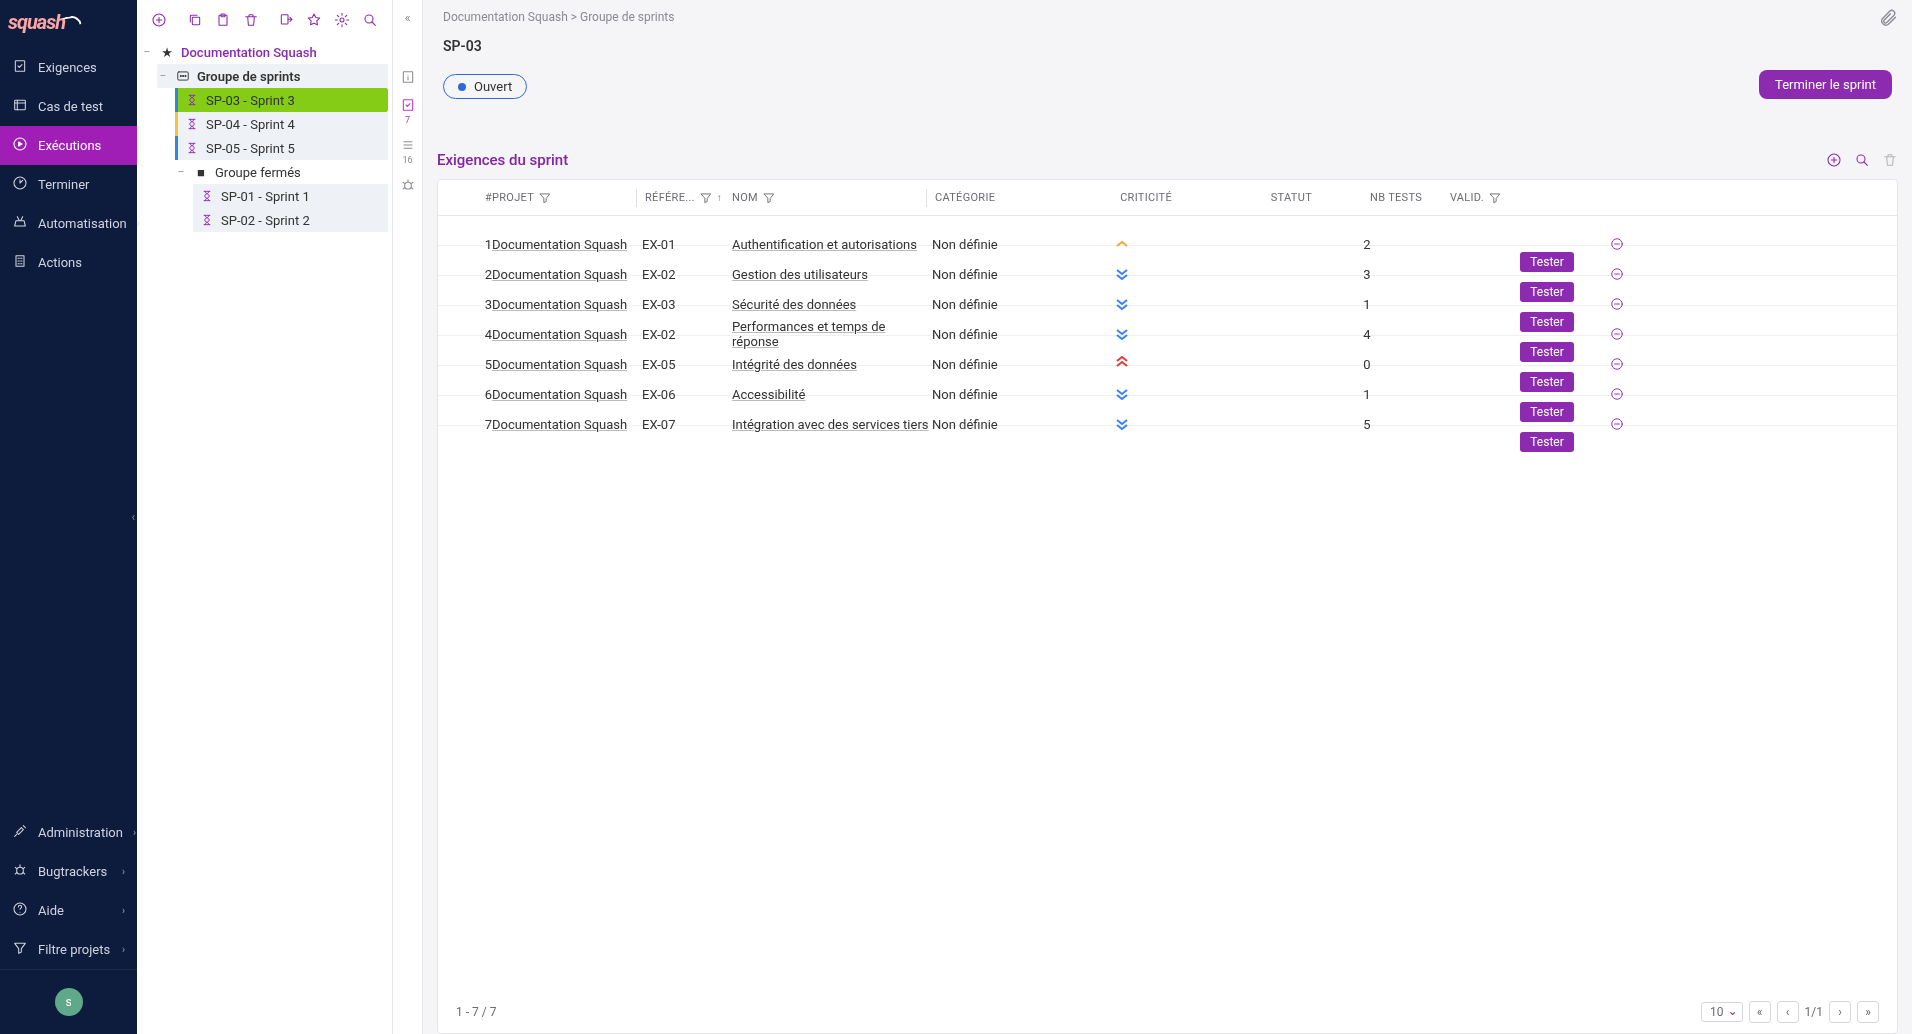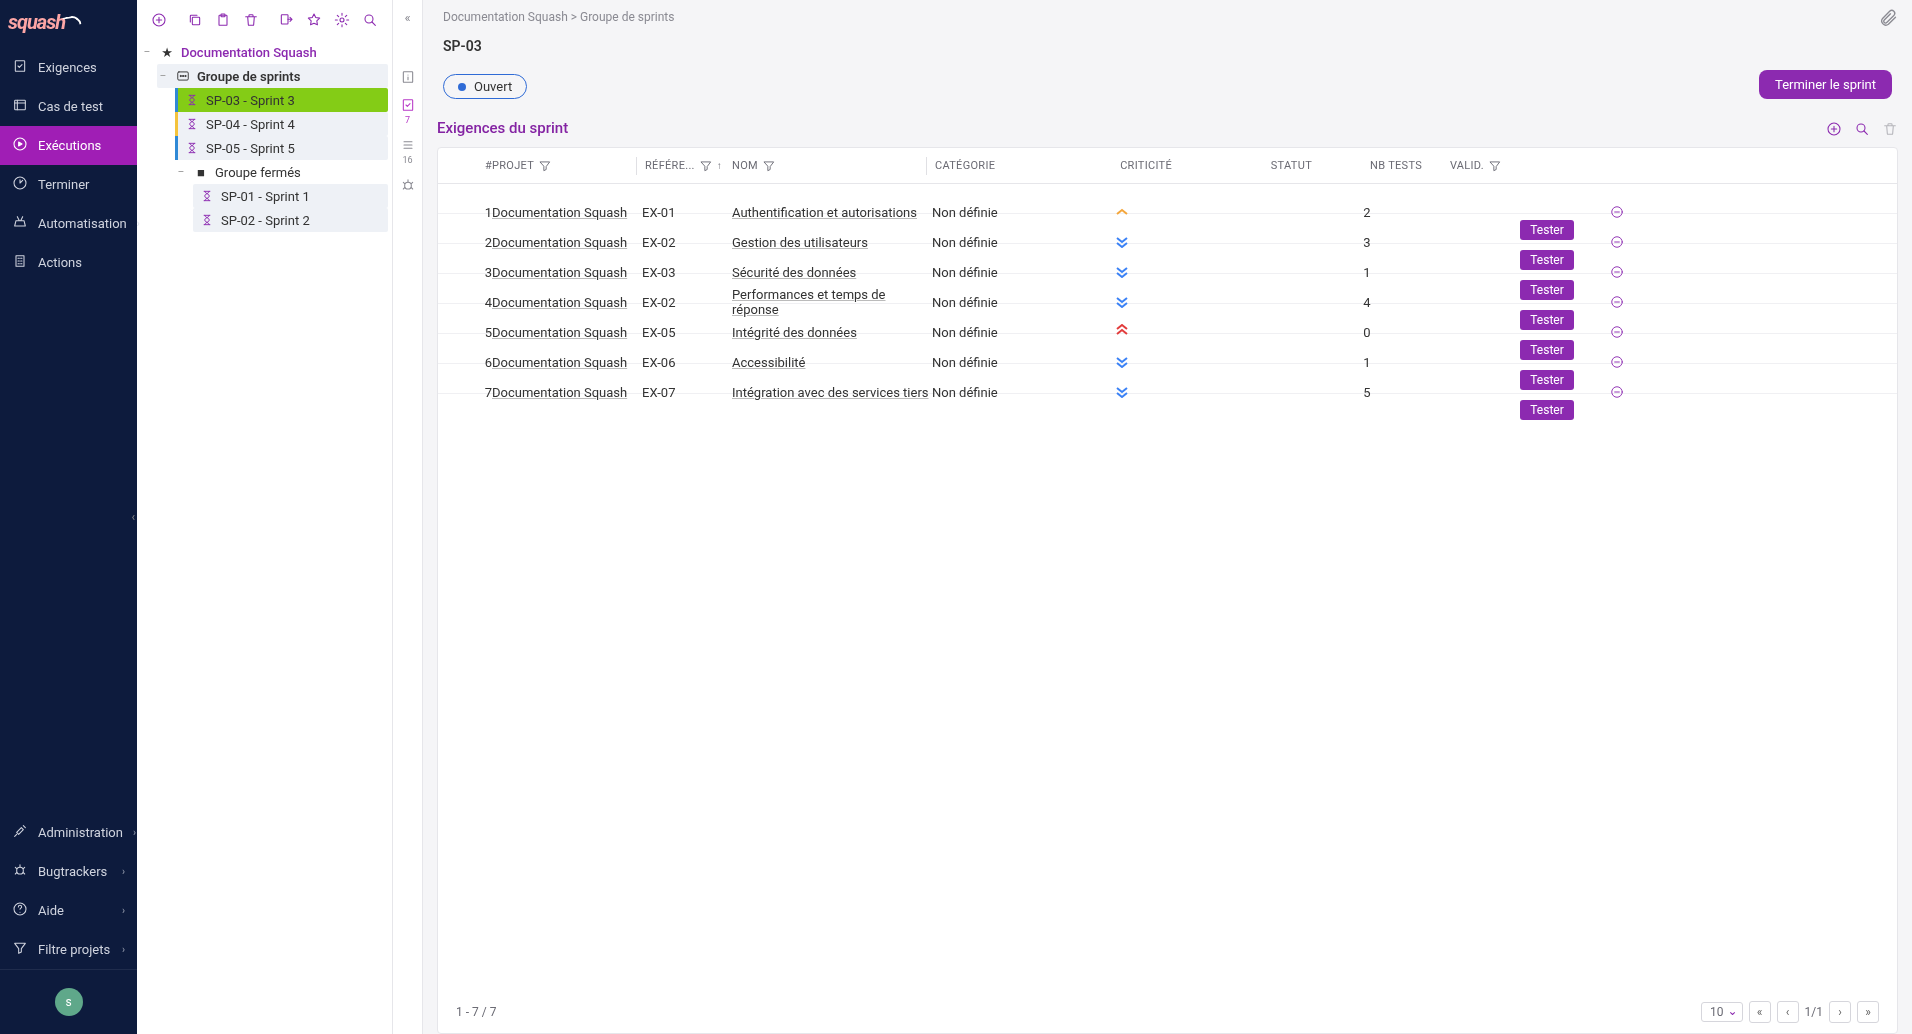--- a/index.html
+++ b/index.html
@@ -47,21 +47,21 @@
 .breadcrumb { color:#8a8a92; font-size:12px; }
 .attach-icon { position:absolute; right: 14px; top: 8px; color:#8a8a92; cursor:pointer; }
 .page-title { color:#8c2ab0; font-size: 20px; font-weight: 600; margin-top: 2px; }
 .page-ref { font-weight:600; margin-top: 14px; font-size: 14px; }
 .status-row { display:flex; align-items:flex-end; margin-top: 16px; }
 .status-pill { border:1px solid #2f6bd6; color:#333; border-radius: 14px; padding: 4px 14px; display:inline-flex; align-items:center; gap:8px; font-size:13px; }
 .status-pill .dot { width:8px; height:8px; border-radius:50%; background:#2f6bd6; }
 .finish-btn { margin-left:auto; background:#8c2ab0; color:#fff; border:none; border-radius:8px; padding: 7px 16px; font-size:13px; cursor:pointer; }
 
 .section { margin: 14px 14px 0 14px; }
-.section-head { display:flex; align-items:flex-end; }
+.section-head { display:flex; align-items:center;margin-top:32px; }
 .section-title { color:#8423a3; font-size: 15px; font-weight:500; }
 .section-tools { margin-left:auto; display:flex; gap:12px; color:#8c2ab0; }
 .section-tools .st { cursor:pointer; display:inline-flex; }
 
 .grid { margin-top: 10px; background:#fff; border:1px solid #e6e6ea; border-radius:4px; flex:1; display:flex; flex-direction:column; }
 .grid-head, .grid-row { display:grid; grid-template-columns: 44px 150px 90px 200px 140px 100px 140px 110px 80px 90px 50px; align-items:center; }
 .grid-head { height: 36px; font-size: 11px; color:#6b6b74; text-transform:uppercase; border-bottom:1px solid #e6e6ea; padding: 0 10px; letter-spacing: .3px; }
 .grid-head .hcell { display:flex; align-items:center; gap:4px; }
 .grid-row { height: 30px; border-bottom:1px solid #f0f0f3; padding: 0 10px; font-size: 13px; }
 .cell-center { text-align:center; justify-content:center; }

